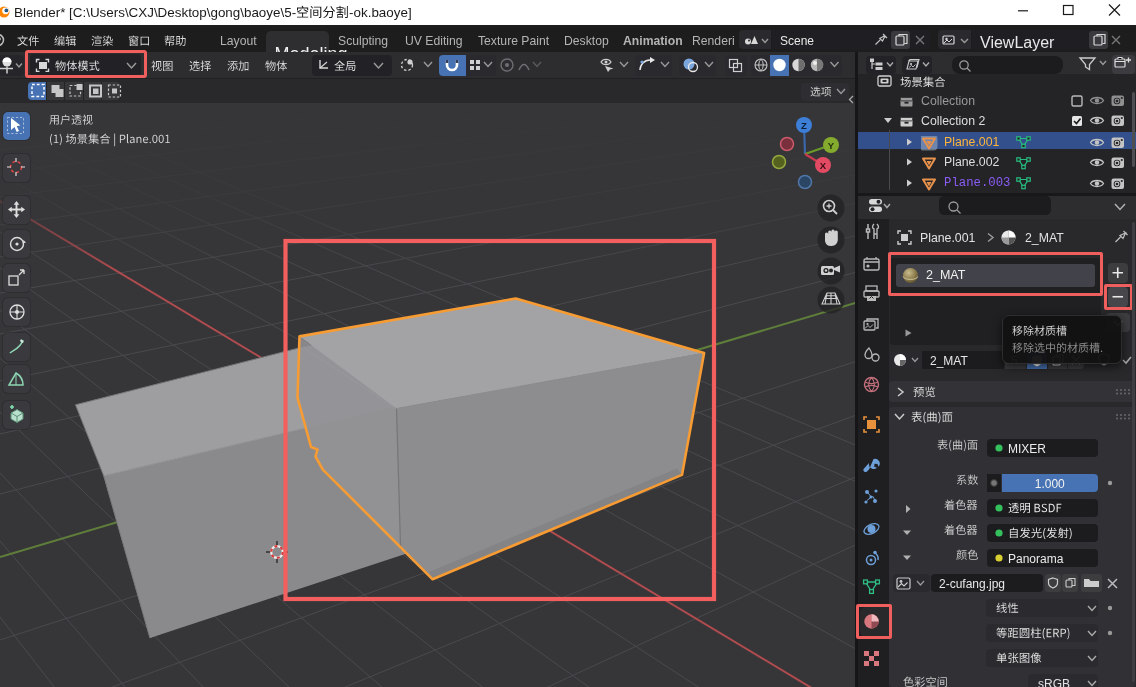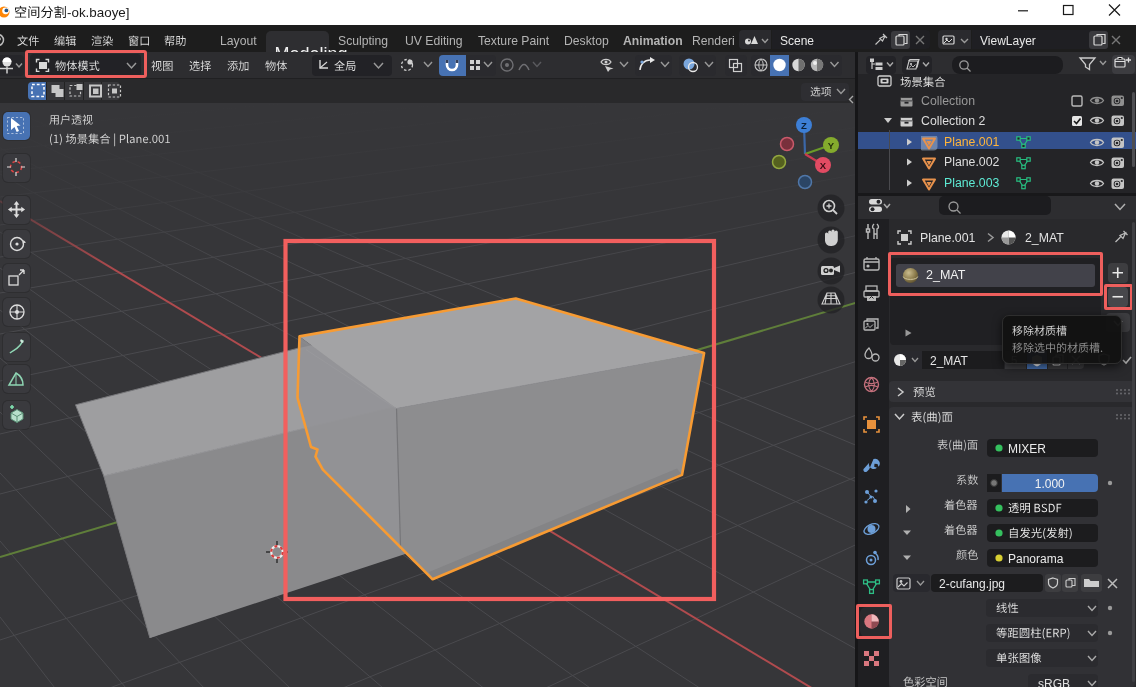--- a/index.html
+++ b/index.html
@@ -7,20 +7,21 @@
 .txt{position:absolute;white-space:nowrap}
 </style></head><body>
 
 <div class="abs" style="left:0px;top:0px;width:1136px;height:25px;background:#ffffff;"></div>
 <svg class="abs" style="left:0px;top:5px;" width="12" height="14" viewBox="0 0 12 14">
     <circle cx="4" cy="7" r="5.5" fill="#ff8606"></circle>
     <circle cx="5.6" cy="5.8" r="3.4" fill="#fff"></circle>
     <circle cx="6.4" cy="5.4" r="1.9" fill="#265787"></circle>
   </svg>
 <div class="txt" style="left:14px;top:4px;font-size:13.4px;color:#1a1a1a;display:flex;align-items:center;height:16px">
+    <span>Blender* [C:\Users\CXJ\Desktop\gong\baoye\5-</span>
     <svg width="53" height="16" viewBox="0 0 53 16" style="display:block">
       <path d="M7.4 -7.1C8.8 -6.4 10.6 -5.3 11.5 -4.7L12.1 -5.5C11.2 -6.1 9.4 -7.1 8.1 -7.7ZM5.1 -7.8C4.1 -6.9 2.7 -6 1.1 -5.5L1.7 -4.6C3.2 -5.3 4.7 -6.3 5.8 -7.2ZM1 -0.3V0.6H12.2V-0.3H7.1V-3.6H10.9V-4.5H2.4V-3.6H6.1V-0.3ZM5.6 -10.9C5.8 -10.5 6.1 -9.9 6.2 -9.5H1V-6.5H2V-8.6H11.2V-6.8H12.2V-9.5H7.5C7.3 -10 6.9 -10.7 6.6 -11.2Z M14.4 -8.1V1.1H15.4V-8.1ZM14.6 -10.4C15.2 -9.9 15.9 -9 16.2 -8.5L17 -9C16.7 -9.6 16 -10.4 15.4 -10.9ZM18.2 -3.9H21.4V-2.1H18.2ZM18.2 -6.5H21.4V-4.7H18.2ZM17.3 -7.3V-1.3H22.3V-7.3ZM17.8 -10.3V-9.4H24.2V-0.1C24.2 0 24.2 0.1 24 0.1C23.8 0.1 23.3 0.1 22.7 0.1C22.9 0.3 23 0.8 23.1 1C23.9 1 24.4 1 24.8 0.8C25.1 0.7 25.3 0.4 25.3 -0.1V-10.3Z M35.3 -10.9 34.4 -10.5C35.3 -8.5 36.9 -6.4 38.3 -5.2C38.5 -5.5 38.8 -5.8 39.1 -6C37.7 -7 36.1 -9.1 35.3 -10.9ZM30.7 -10.8C29.9 -8.8 28.6 -7 27 -5.8C27.2 -5.6 27.7 -5.3 27.8 -5.1C28.2 -5.4 28.5 -5.7 28.9 -6V-5.1H31.4C31.1 -2.9 30.4 -0.8 27.3 0.3C27.5 0.5 27.7 0.8 27.9 1.1C31.2 -0.1 32.1 -2.5 32.5 -5.1H36C35.9 -1.8 35.7 -0.5 35.4 -0.2C35.2 -0.1 35.1 -0 34.8 -0C34.5 -0 33.7 -0 32.8 -0.1C33 0.2 33.1 0.6 33.2 0.9C34 0.9 34.8 1 35.2 0.9C35.7 0.9 36 0.8 36.3 0.4C36.7 -0.1 36.9 -1.6 37.1 -5.6C37.1 -5.8 37.1 -6.1 37.1 -6.1H28.9C30.1 -7.3 31 -8.8 31.7 -10.5Z M48.5 -9.3V-2.1H49.4V-9.3ZM50.9 -11V-0.2C50.9 0 50.8 0.1 50.6 0.1C50.4 0.1 49.7 0.1 48.9 0.1C49 0.4 49.2 0.8 49.2 1C50.3 1 50.9 1 51.3 0.9C51.7 0.7 51.8 0.4 51.8 -0.2V-11ZM41.3 -2.9V1.1H42.1V0.4H46V1H46.8V-2.9H44.5V-3.9H47.5V-4.7H44.5V-5.6H46.5V-6.3H44.5V-7.2H46.8V-7.9H47.6V-9.8H44.7C44.6 -10.2 44.4 -10.8 44.1 -11.2L43.2 -10.9C43.4 -10.6 43.6 -10.2 43.7 -9.8H40.5V-7.8H41.2V-7.2H43.7V-6.3H41.5V-5.6H43.7V-4.7H40.5V-3.9H43.7V-2.9ZM43.7 -8.7V-7.9H41.4V-9.1H46.7V-7.9H44.5V-8.7ZM42.1 -0.4V-2.1H46V-0.4Z" transform="translate(0,13)" fill="#1a1a1a"></path>
     </svg>
     <span>-ok.baoye]</span>
   </div>
 <svg class="abs" style="left:1005px;top:0px;" width="131" height="26" viewBox="0 0 131 26">
     <path d="M13 10.8 H23" stroke="#1a1a1a" stroke-width="1.2"></path>
 <rect x="58.5" y="5.5" width="9.5" height="9" fill="none" stroke="#1a1a1a" stroke-width="1.2"></rect>
 <path d="M104 4.5 L115 15.5 M115 4.5 L104 15.5" stroke="#1a1a1a" stroke-width="1.2"></path>
   </svg>
@@ -76,21 +77,21 @@
     <path d="M4 3 L12 11 M12 3 L4 11" stroke="#777" stroke-width="1.4"></path>
   </svg>
 <div class="abs" style="left:938px;top:30px;width:33px;height:19px;background:#2a2a2e;border-radius:4px 0 0 4px"></div>
 <svg class="abs" style="left:941px;top:33px;" width="28" height="14" viewBox="0 0 28 14">
     <rect x="2" y="3" width="11" height="8" rx="1" fill="none" stroke="#d8d8d8" stroke-width="1.2"></rect>
 <circle cx="5.5" cy="6" r="1.2" fill="#d8d8d8"></circle>
     <path d="M3 10 l3-3 2 2 3-3" stroke="#d8d8d8" stroke-width="1" fill="none"></path>
 <path d="M20 6 l3.5 3.5 3.5-3.5" stroke="#9a9a9a" stroke-width="1.4" fill="none"></path>
   </svg>
 <div class="abs" style="left:972px;top:30px;width:136px;height:19px;background:#1f1f23;border-radius:0 4px 4px 0"></div>
-<div class="txt" style="left:980px;top:33.5px;font-size:12px;color:#e8e8e8;">ViewLayer</div>
+<div class="txt" style="left:980px;top:33.5px;font-size:16px;color:#e8e8e8;">ViewLayer</div>
 <div class="abs" style="left:1089px;top:30.5px;width:19px;height:18px;background:#3a3a3e;border-radius:3px"></div>
 <svg class="abs" style="left:1090px;top:32px;" width="18" height="16" viewBox="0 0 18 16">
     <rect x="4" y="4" width="8" height="9" rx="1" fill="none" stroke="#d8d8d8" stroke-width="1.2"></rect>
     <path d="M7 4 V2.5 h8 v9 H12.5" fill="none" stroke="#d8d8d8" stroke-width="1.2"></path>
   </svg>
 <svg class="abs" style="left:1108px;top:33px;" width="16" height="14" viewBox="0 0 16 14">
     <path d="M4 3 L12 11 M12 3 L4 11" stroke="#777" stroke-width="1.4"></path>
   </svg>
 <div class="abs" style="left:0px;top:52px;width:857px;height:26px;background:#2d2d30;"></div>
 <div class="abs" style="left:0px;top:54.5px;width:24px;height:21px;background:#26262a;border-radius:0 4px 4px 0"></div>
@@ -534,21 +535,21 @@
     <circle cx="7" cy="7" r="1.9" fill="none" stroke="#c4c4c4" stroke-width="1.1"></circle>
     <circle cx="11.8" cy="4" r="1.1" fill="#242427"></circle>
   </svg>
 <svg class="abs" style="left:905px;top:176.5px;" width="11" height="11" viewBox="0 0 11 11">
     <path d="M2 2.5 l5 3.5 -5 3.5 Z" fill="#ccc"></path>
   </svg>
 <svg class="abs" style="left:921px;top:176.5px;" width="17" height="15" viewBox="0 0 17 15">
     <path d="M2 2.5 H14 L8 12.5 Z" fill="none" stroke="#e8924c" stroke-width="2" stroke-linejoin="round"></path>
     <path d="M5.5 5 h5 L8 9.5Z" fill="#e8924c"></path>
   </svg>
-<div class="txt" style="left:944px;top:175.5px;font-size:12.3px;color:#5eead4;">Plane.003</div>
+<div class="txt" style="left:944px;top:175.5px;font-size:12.3px;color:#8b5cf6;font-family:Liberation Mono, monospace;">Plane.003</div>
 <svg class="abs" style="left:1016px;top:176px;" width="15" height="14" viewBox="0 0 15 14">
     <path d="M2.5 3.5 H12.5 L7.5 11 Z" fill="none" stroke="#27bd80" stroke-width="1.2"></path>
 <rect x="0.8" y="1.8" width="3.4" height="3.4" fill="#242427" stroke="#27bd80" stroke-width="1.2"></rect>
     <rect x="10.8" y="1.8" width="3.4" height="3.4" fill="#242427" stroke="#27bd80" stroke-width="1.2"></rect>
     <rect x="5.8" y="9.3" width="3.4" height="3.4" fill="#242427" stroke="#27bd80" stroke-width="1.2"></rect>
   </svg>
 <svg class="abs" style="left:1089px;top:176.5px;" width="16" height="13" viewBox="0 0 16 13">
     <path d="M1.5 6.5 C4 2.5 12 2.5 14.5 6.5 C12 10.5 4 10.5 1.5 6.5 Z" fill="none" stroke="#c4c4c4" stroke-width="1.3"></path>
     <circle cx="8" cy="6.5" r="2.2" fill="#c4c4c4"></circle>
   </svg>

